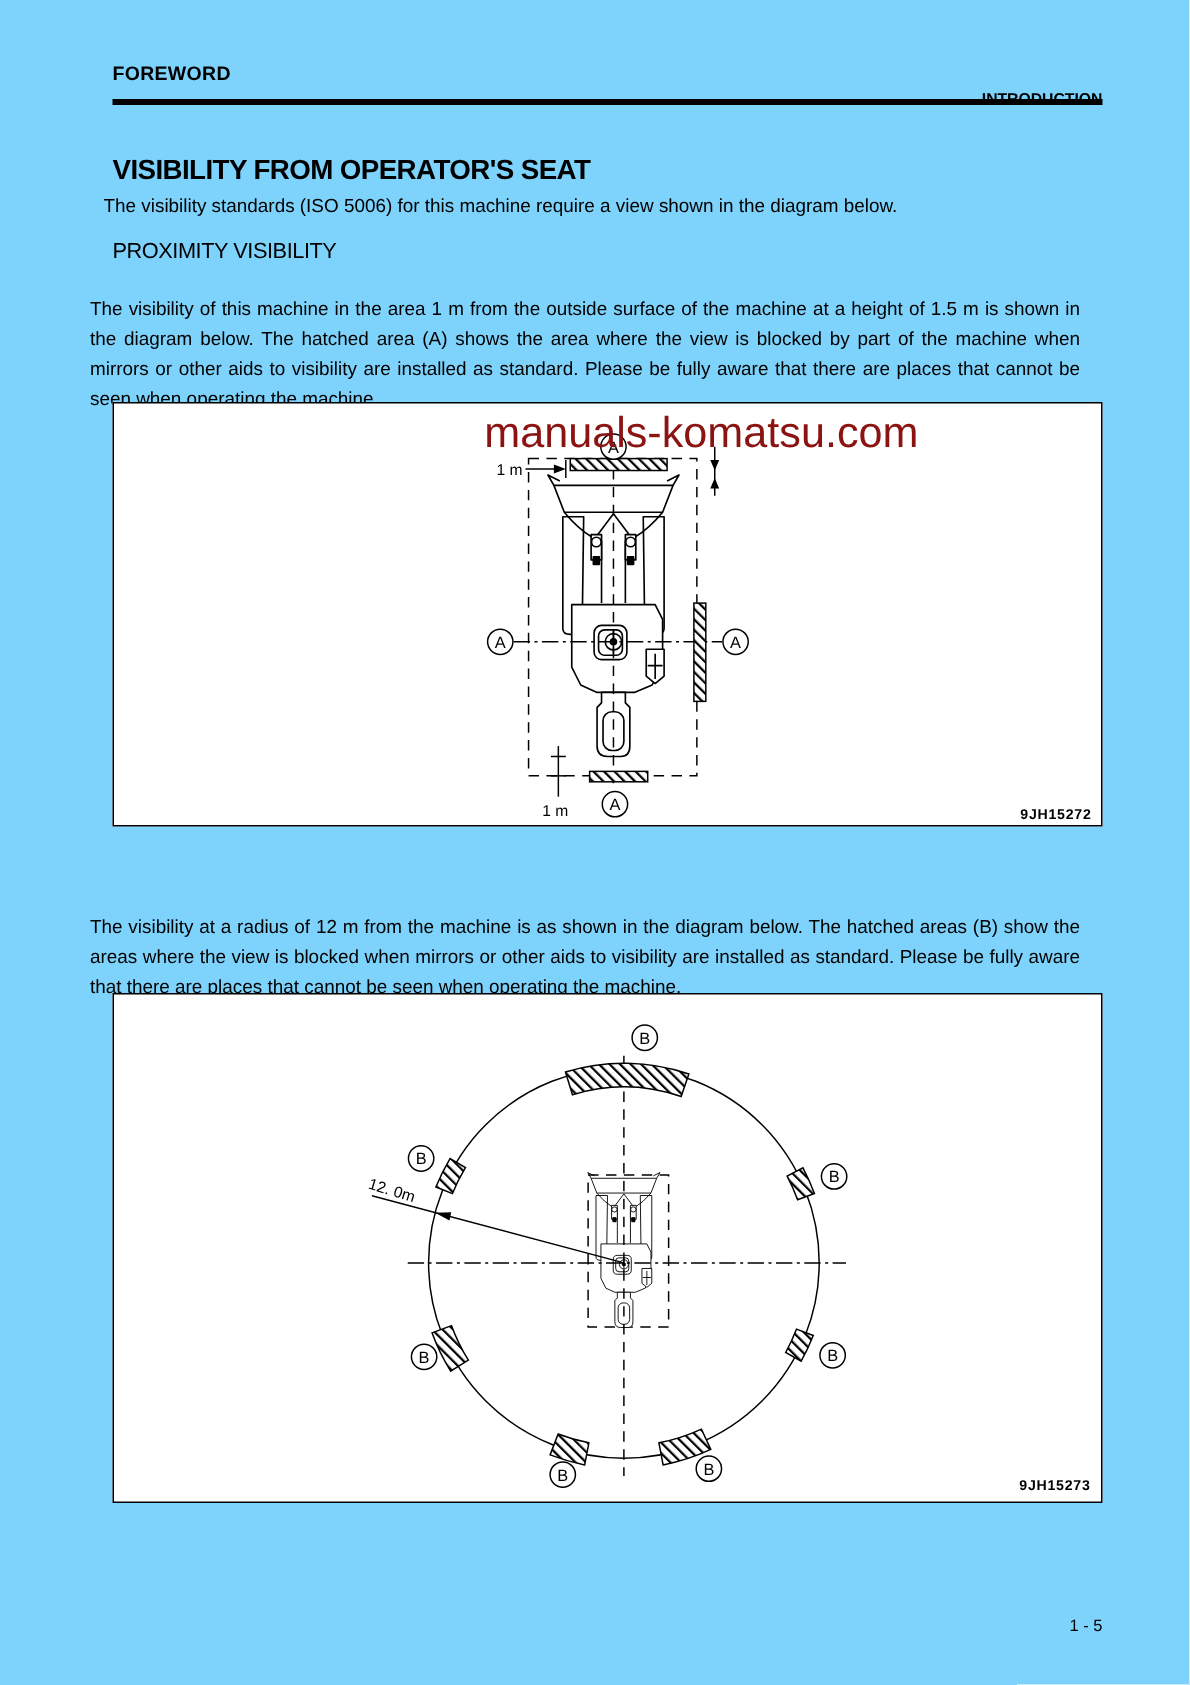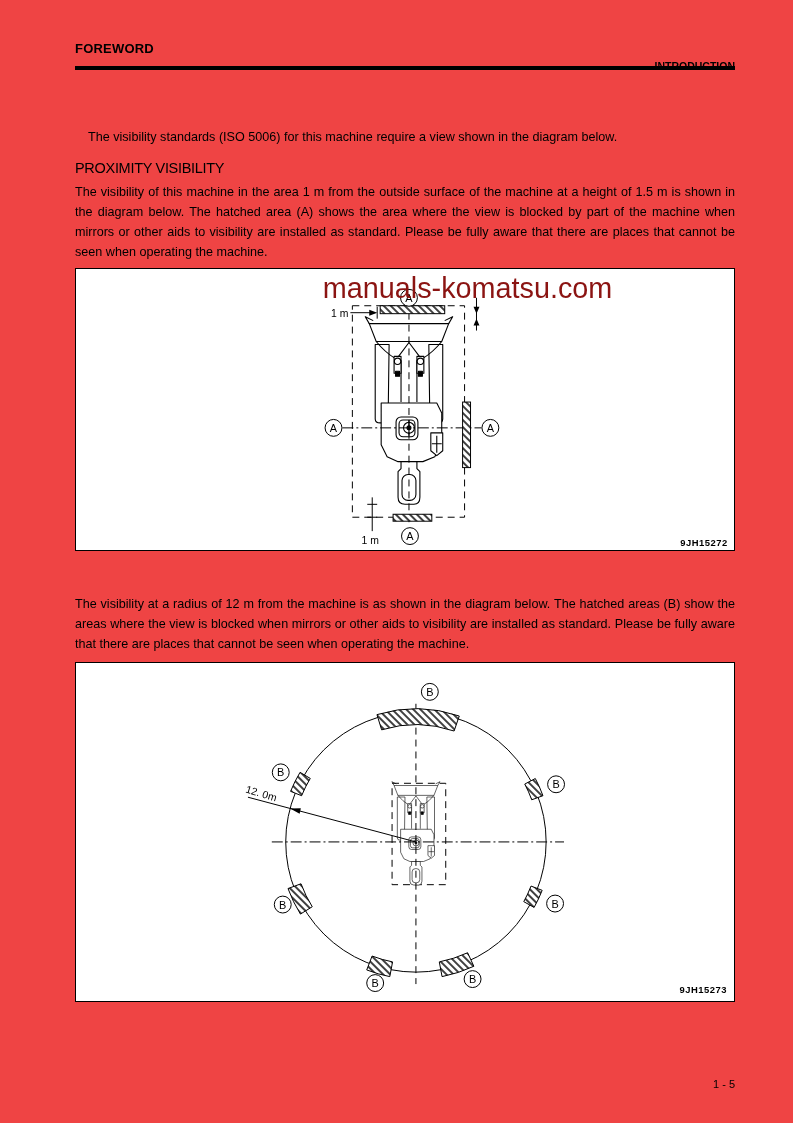--- a/index.html
+++ b/index.html
@@ -1,25 +1,25 @@
 <!DOCTYPE html>
 <html><head>
 <meta charset="utf-8">
 <style>
   html,body{margin:0;padding:0;background:#fff;}
-  .page{position:relative;width:793px;height:1123px;background:#ef4444;overflow:hidden;
+  .page{position:relative;width:793px;height:1123px;background:#7dd3fc;overflow:hidden;
         font-family:"Liberation Sans",sans-serif;color:#000;}
   .abs{position:absolute;}
   .hdr-left{left:75px;top:41px;font-size:13px;font-weight:bold;letter-spacing:.2px;}
   .hdr-right{left:75px;top:60px;width:660px;text-align:right;font-size:10.5px;font-weight:bold;}
   .rule{left:75px;top:66px;width:660px;height:4px;background:#000;}
   .h1{left:75px;top:102px;font-size:18.5px;font-weight:bold;letter-spacing:-.4px;}
-  .intro{left:88px;top:130px;width:660px;font-size:12.6px;}
+  .intro{left:69px;top:130px;width:660px;font-size:12.6px;}
   .h2a{left:75px;top:160px;font-size:14.5px;font-weight:normal;letter-spacing:-.3px;}
-  .para{left:75px;width:660px;font-size:12.6px;line-height:20px;text-align:justify;}
+  .para{left:60px;width:660px;font-size:12.6px;line-height:20px;text-align:justify;margin-top:14px;}
   .pa{top:182px;}
   .h2b{left:75px;top:572px;font-size:14.5px;font-weight:bold;letter-spacing:-.3px;}
   .pb{top:594px;}
   .figbox{left:75px;width:658px;border:1px solid #000;background:#fff;}
   .box1{top:268px;height:281px;}
   .box2{top:662px;height:338px;}
   .pagenum{left:75px;top:1078px;width:660px;text-align:right;font-size:11px;}
   svg{display:block;}
   svg text{font-family:"Liberation Sans",sans-serif;}
   .marker{font-size:11px;}
@@ -29,20 +29,21 @@
 </style>
 </head>
 <body>
 
 <div class="page">
 
   <div class="abs hdr-left">FOREWORD</div>
   <div class="abs hdr-right">INTRODUCTION</div>
   <div class="abs rule"></div>
 
+  <div class="abs h1">VISIBILITY FROM OPERATOR'S SEAT</div>
   <div class="abs intro">The visibility standards (ISO 5006) for this machine require a view shown in the diagram below.</div>
 
   <div class="abs h2a">PROXIMITY VISIBILITY</div>
   <div class="abs para pa">The visibility of this machine in the area 1 m from the outside surface of the machine at a height of 1.5 m is shown in the diagram below. The hatched area (A) shows the area where the view is blocked by part of the machine when mirrors or other aids to visibility are installed as standard. Please be fully aware that there are places that cannot be seen when operating the machine.</div>
 
   <div class="abs figbox box1">
     <svg width="658" height="281" viewBox="0 0 660 283">
       <defs>
         <pattern id="hatch1" width="5" height="5" patternUnits="userSpaceOnUse" patternTransform="rotate(-45)">
           <rect width="5" height="5" fill="#fff"></rect>

